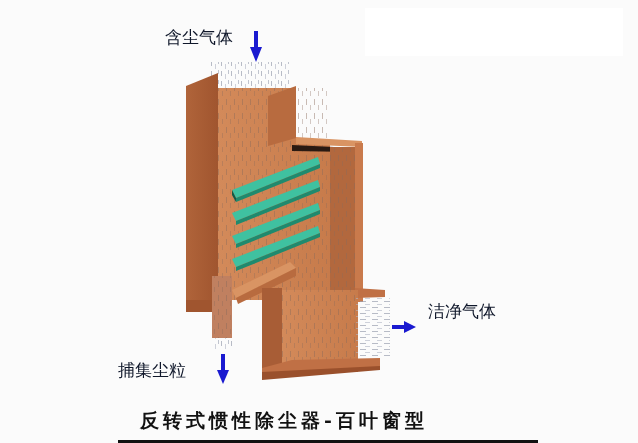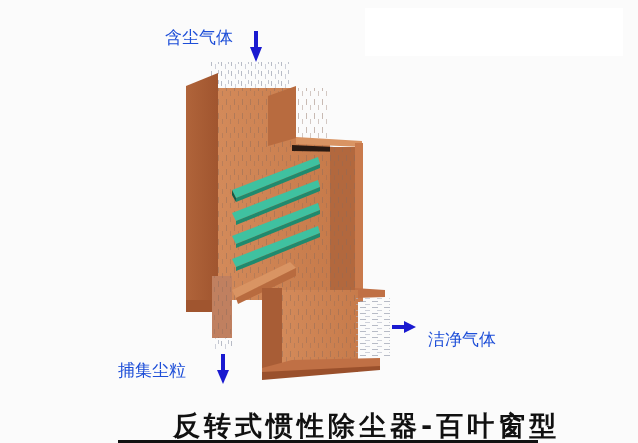--- a/index.html
+++ b/index.html
@@ -3,27 +3,27 @@
 <meta charset="utf-8">
 <style>
   html, body { margin: 0; padding: 0; }
   body {
     width: 638px; height: 443px; overflow: hidden;
     background: #fbfbfb; position: relative;
     font-family: "DejaVu Sans", sans-serif;
   }
   .white-box { position: absolute; left: 365px; top: 8px; width: 258px; height: 48px; background: #ffffff; }
   .label {
-    position: absolute; font-size: 17px; color: #1d4ed8;
+    position: absolute; font-size: 17px; color: #0f172a;
     font-family: "DejaVu Sans", sans-serif; white-space: nowrap;
   }
   .caption {
     position: absolute; left: 140px; top: 408px;
-    font-size: 27px; letter-spacing: 4px; color: #111;
-    font-family: "DejaVu Serif", serif; white-space: nowrap; font-weight: bold; margin-left: 33px;
+    font-size: 19px; letter-spacing: 4px; color: #111;
+    font-family: "DejaVu Serif", serif; white-space: nowrap; font-weight: bold;
   }
   .underline { position: absolute; left: 118px; top: 440px; width: 420px; height: 3px; background: #111; }
   svg { position: absolute; left: 0; top: 0; }
 </style>
 </head>
 <body>
 
 <div class="white-box"></div>
 
 <svg width="638" height="443" viewBox="0 0 638 443">
@@ -124,17 +124,17 @@
     <rect x="392" y="325" width="14" height="4" fill="#1a1ad0"></rect>
     <polygon points="404,321 404,333 416,327" fill="#1a1ad0"></polygon>
   </g>
   <g>
     <rect x="221" y="354" width="4" height="18" fill="#1a1ad0"></rect>
     <polygon points="217,370 229,370 223,384" fill="#1a1ad0"></polygon>
   </g>
 </svg>
 
 <div class="label" style="left:165px; top:26px;">含尘气体</div>
-<div class="label" style="left:428px; top:328px;">洁净气体</div>
+<div class="label" style="left:428px; top:300px;">洁净气体</div>
 <div class="label" style="left:118px; top:359px;">捕集尘粒</div>
 
 <div class="caption">反转式惯性除尘器-百叶窗型</div>
 <div class="underline"></div>
 
 </body></html>

